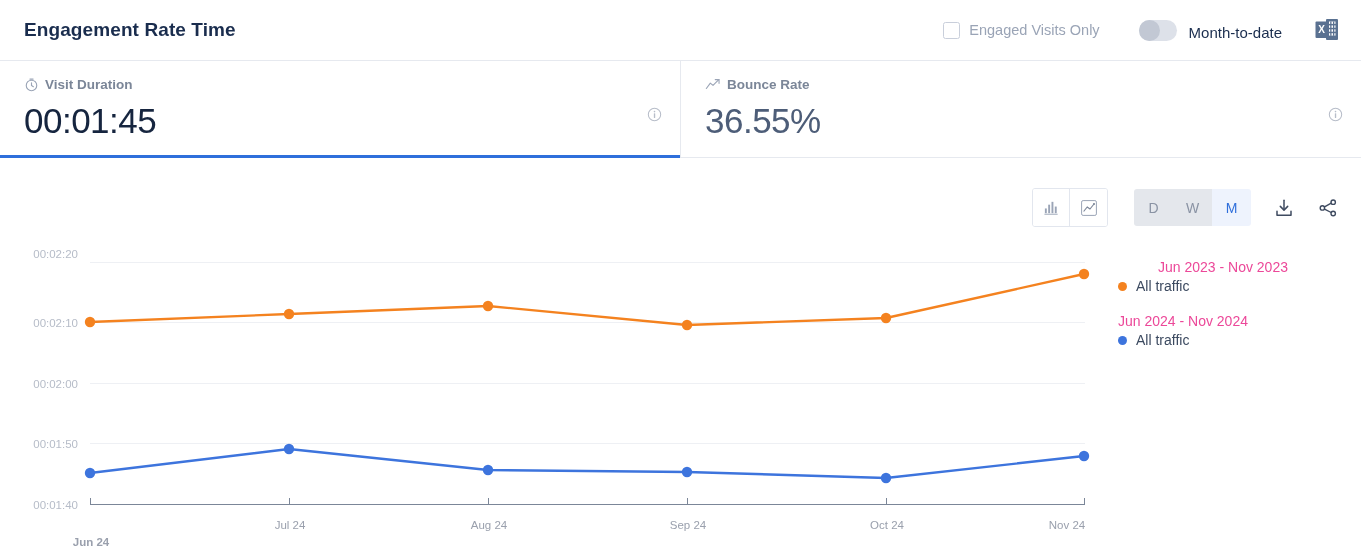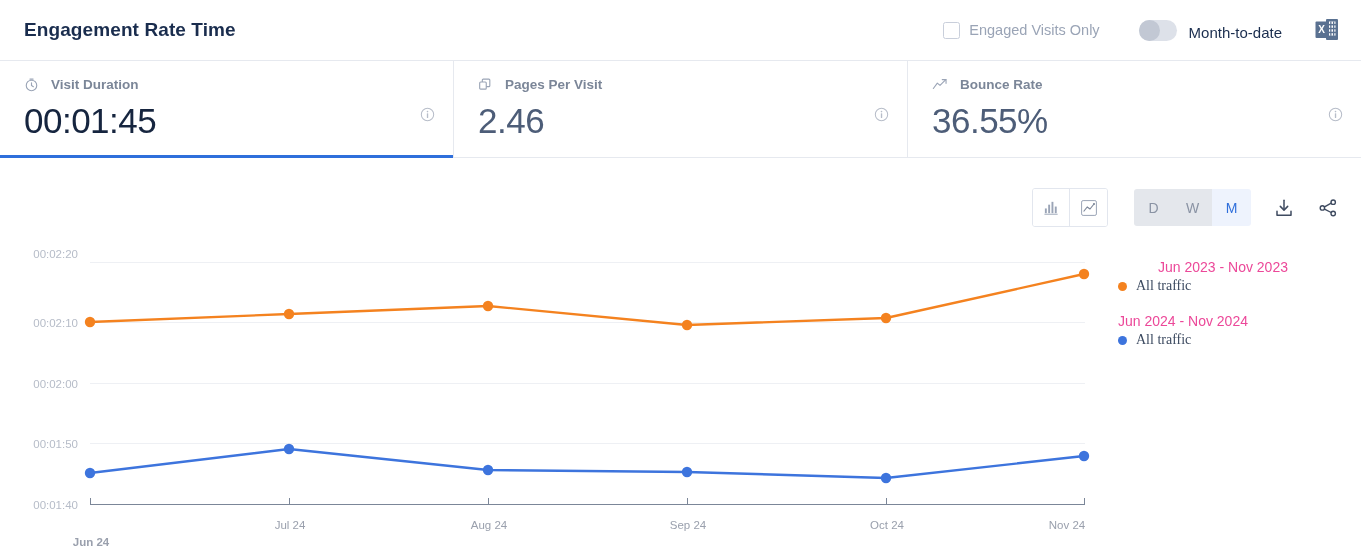--- a/index.html
+++ b/index.html
@@ -55,21 +55,21 @@
   .card {
     flex: 1 1 0; position: relative;
     padding: 16px 20px 0 24px;
     border-right: 1px solid #e6e9ef;
   }
   .card:last-child { border-right: none; }
   .card.active::after {
     content:""; position:absolute; left:0; right:0; bottom:-1px;
     height: 3px; background: #2f6fdb;
   }
-  .card-head { display:flex; align-items:center; gap:12px; }
+  .card-head { display:flex; align-items:center; gap:6px; }
   .card-label { font-size: 13.5px; color: #7b8698; font-weight: 600; }
   .card-value {
     margin-top: 9px;
     font-size: 35px; font-weight: 400; letter-spacing: -0.5px;
   }
   .card.active .card-value { color: #16253f; }
   .card-value.dim { color: #4d5d78; }
   .info-icon {
     position: absolute; right: 18px; top: 50%;
     transform: translateY(-2px);
@@ -107,21 +107,21 @@
     position:absolute; font-size: 11.5px; color: #9aa0ad;
     transform: translateX(-50%); white-space: nowrap;
   }
 
   
   .legend { position:absolute; left: 1118px; top: 101px; }
   .legend-group { margin-bottom: 19px; }
   .legend-range { font-size: 14px; margin-bottom: 3px; }
   .legend-range.orange { color: #ec4899; margin-left: 40px; }
   .legend-range.blue { color: #ec4899; }
-  .legend-item { display:flex; align-items:center; gap: 9px; font-family: Liberation Serif, serif; }
+  .legend-item { display:flex; align-items:center; gap: 9px; }
   .legend-dot { width: 9px; height: 9px; border-radius:50%; }
   .legend-text { font-size: 14px; color: #3c4a60; }
 </style>
 </head>
 <body>
 
 <div class="header">
   <div class="header-title">Engagement Rate Time</div>
 
   <div class="header-right">
@@ -171,35 +171,20 @@
       <span class="card-label">Visit Duration</span>
     </div>
     <div class="card-value">00:01:45</div>
     <svg class="info-icon" width="15" height="15" viewBox="0 0 16 16">
       <circle cx="8" cy="8" r="6.6" fill="none" stroke="#b7bdc9" stroke-width="1.1"></circle>
       <circle cx="8" cy="4.9" r="0.85" fill="#b7bdc9"></circle>
       <rect x="7.3" y="6.7" width="1.45" height="5.1" rx="0.6" fill="#b7bdc9"></rect>
     </svg>
   </div>
 
-  <div class="card">
-    <div class="card-head">
-      <svg width="15" height="15" viewBox="0 0 16 16">
-        <rect x="4.6" y="2.2" width="8" height="8" rx="1" fill="none" stroke="#9aa4b6" stroke-width="1.2"></rect>
-        <rect x="1.8" y="5.3" width="7" height="7.6" rx="1" fill="#fff" stroke="#9aa4b6" stroke-width="1.2"></rect>
-      </svg>
-      <span class="card-label">Pages Per Visit</span>
-    </div>
-    <div class="card-value dim">2.46</div>
-    <svg class="info-icon" width="15" height="15" viewBox="0 0 16 16">
-      <circle cx="8" cy="8" r="6.6" fill="none" stroke="#b7bdc9" stroke-width="1.1"></circle>
-      <circle cx="8" cy="4.9" r="0.85" fill="#b7bdc9"></circle>
-      <rect x="7.3" y="6.7" width="1.45" height="5.1" rx="0.6" fill="#b7bdc9"></rect>
-    </svg>
-  </div>
 
   <div class="card">
     <div class="card-head">
       <svg width="16" height="15" viewBox="0 0 18 16">
         <path d="M1.5 12.5 L6 6.5 L9 9 L15.5 2.5" fill="none" stroke="#9aa4b6" stroke-width="1.25" stroke-linecap="round" stroke-linejoin="round"></path>
         <path d="M11.5 2.5h4.3v4.2" fill="none" stroke="#9aa4b6" stroke-width="1.25" stroke-linecap="round"></path>
       </svg>
       <span class="card-label">Bounce Rate</span>
     </div>
     <div class="card-value dim">36.55%</div>

